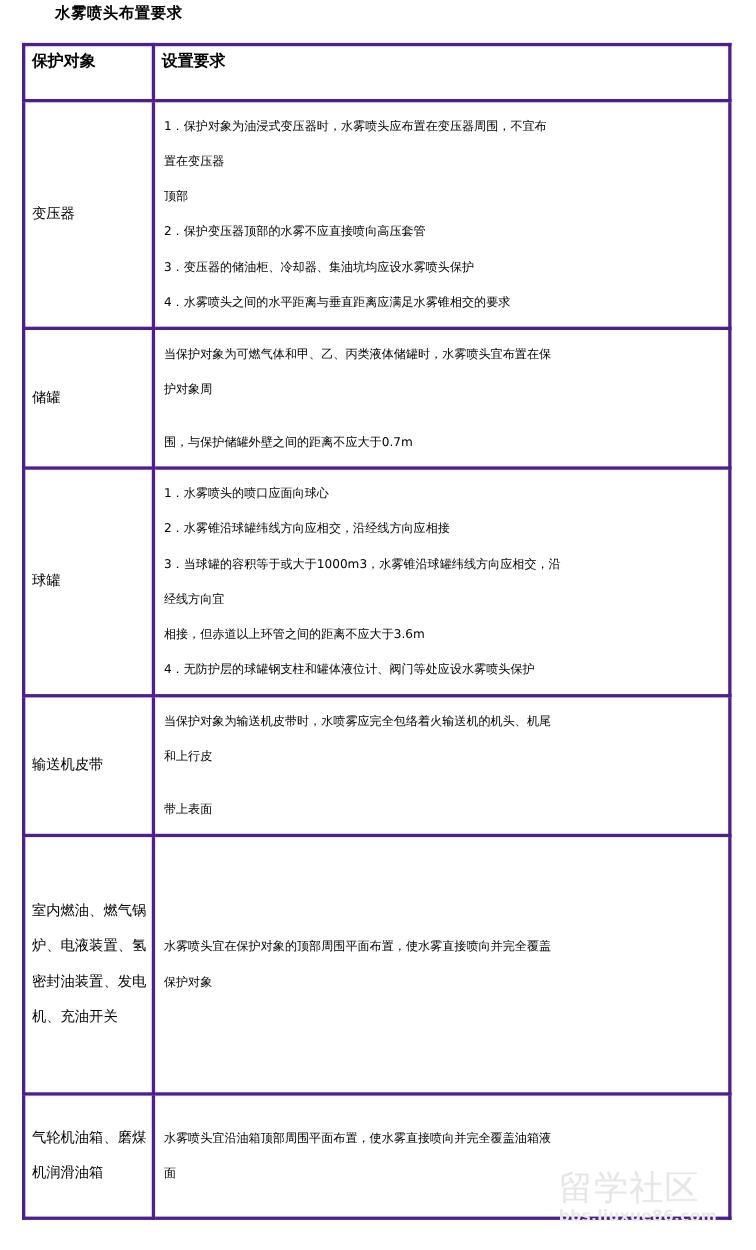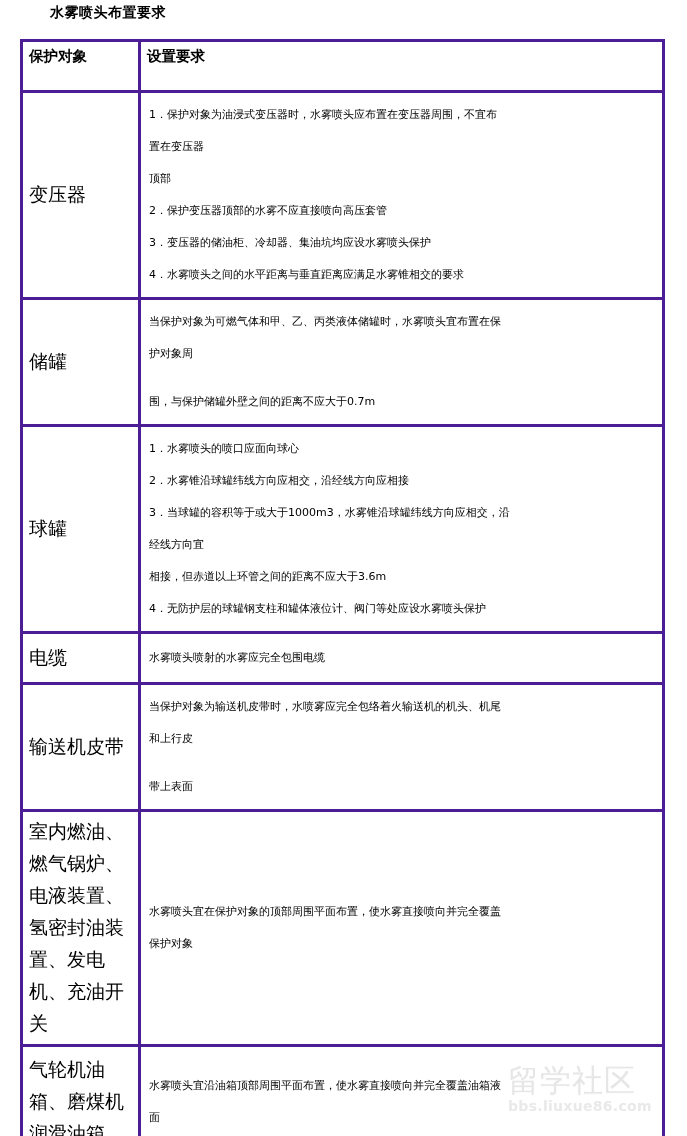--- a/index.html
+++ b/index.html
@@ -71,23 +71,22 @@
     white-space: nowrap;
   }
 
   
   .obj-cell {
     vertical-align: middle;
   }
   .obj-inner {
     padding: 0 5px 0 6px;
     line-height: 30px;
-    font-size: 19px;
+    font-size: 13px;
     word-break: break-all;
-    font-family: Liberation Serif, serif;
   }
 
   
   .req-cell {
     vertical-align: middle;
   }
   .req-inner {
     padding: 6px 8px 6px 8px;
     line-height: 32px;
     font-size: 11px;
@@ -205,30 +204,20 @@
             <div class="line">1．水雾喷头的喷口应面向球心</div>
             <div class="line">2．水雾锥沿球罐纬线方向应相交，沿经线方向应相接</div>
             <div class="line">3．当球罐的容积等于或大于1000m3，水雾锥沿球罐纬线方向应相交，沿</div>
             <div class="line">经线方向宜</div>
             <div class="line">相接，但赤道以上环管之间的距离不应大于3.6m</div>
             <div class="line">4．无防护层的球罐钢支柱和罐体液位计、阀门等处应设水雾喷头保护</div>
           </div>
         </td>
       </tr>
 
-      <tr class="r-cable">
-        <td class="obj-cell">
-          <div class="obj-inner">电缆</div>
-        </td>
-        <td class="req-cell">
-          <div class="req-inner">
-            <div class="line">水雾喷头喷射的水雾应完全包围电缆</div>
-          </div>
-        </td>
-      </tr>
 
       <tr class="r-conveyor">
         <td class="obj-cell">
           <div class="obj-inner">输送机皮带</div>
         </td>
         <td class="req-cell">
           <div class="req-inner">
             <div class="line">当保护对象为输送机皮带时，水喷雾应完全包络着火输送机的机头、机尾</div>
             <div class="line">和上行皮</div>
             <div class="gap"></div>

